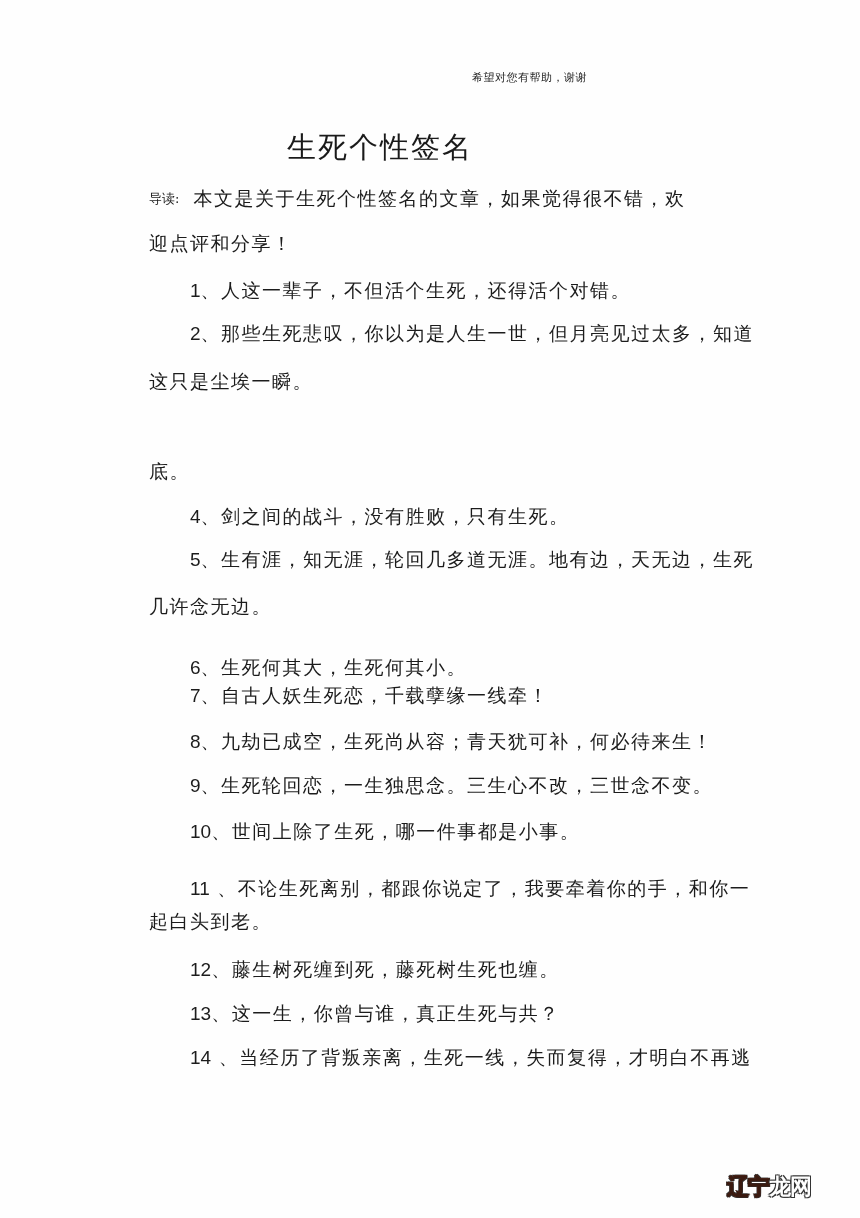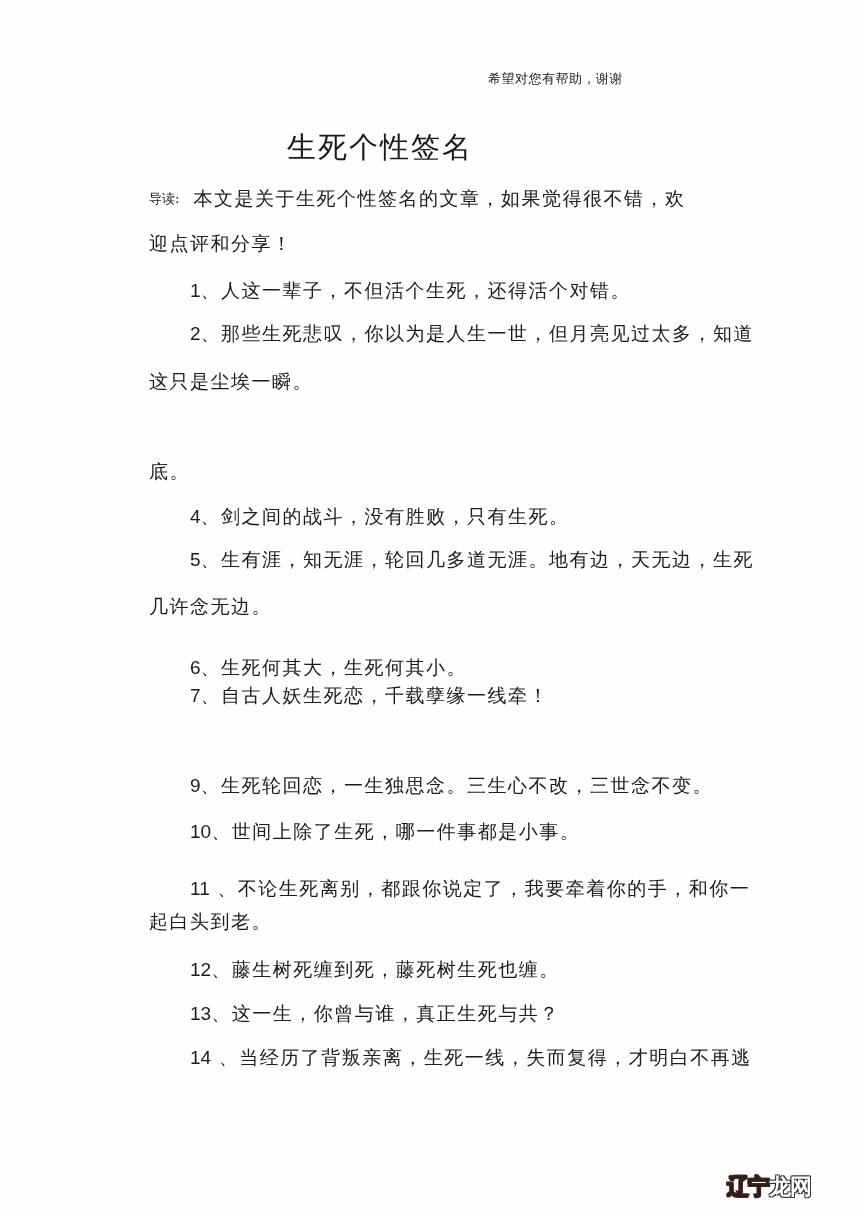--- a/index.html
+++ b/index.html
@@ -16,23 +16,23 @@
       color: #1a1a1a;
     }
     .page {
       position: absolute;
       left: 0; top: 0;
       width: 860px; height: 1218px;
       background: #fefefe;
     }
     .header-note {
       position: absolute;
-      left: 488px;
+      left: 472px;
       top: 70px;
-      font-size: 13px;
+      font-size: 11px;
       color: #222;
       letter-spacing: 0.5px;
       white-space: nowrap;
     }
     .doc-title {
       position: absolute;
       left: 0;
       width: 760px;
       top: 128px;
       text-align: center;
@@ -116,20 +116,23 @@
   <div class="line" style="left:130px; top:594px;">几许念无边。</div>
 
   <div class="line" style="left:171px; top:655px;">
     <span class="num">6</span><span>、生死何其大，生死何其小。</span>
   </div>
 
   <div class="line" style="left:171px; top:683px;">
     <span class="num">7</span><span>、自古人妖生死恋，千载孽缘一线牵！</span>
   </div>
 
+  <div class="line" style="left:171px; top:729px;">
+    <span class="num">8</span><span>、九劫已成空，生死尚从容；青天犹可补，何必待来生！</span>
+  </div>
 
   <div class="line" style="left:171px; top:773px;">
     <span class="num">9</span><span>、生死轮回恋，一生独思念。三生心不改，三世念不变。</span>
   </div>
 
   <div class="line" style="left:171px; top:819px;">
     <span class="num">10</span><span>、世间上除了生死，哪一件事都是小事。</span>
   </div>
 
   <div class="line" style="left:171px; top:876px;">

